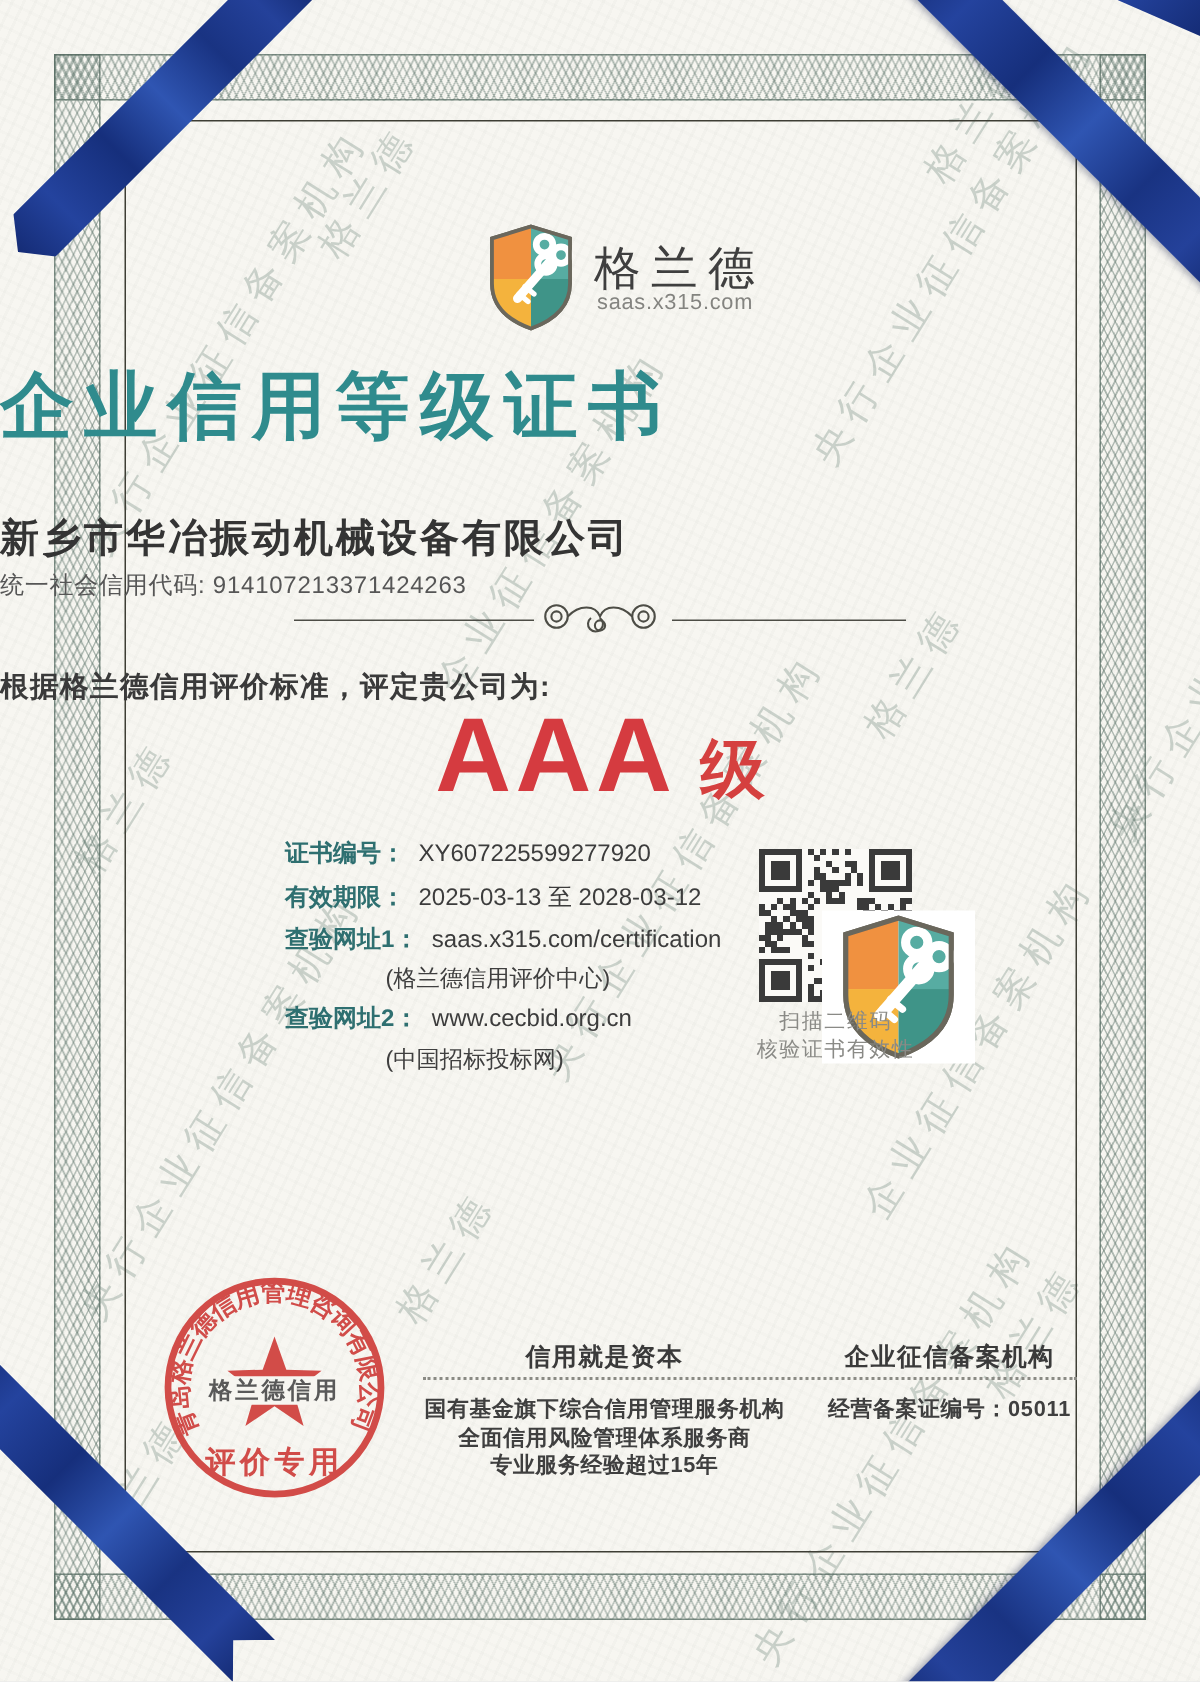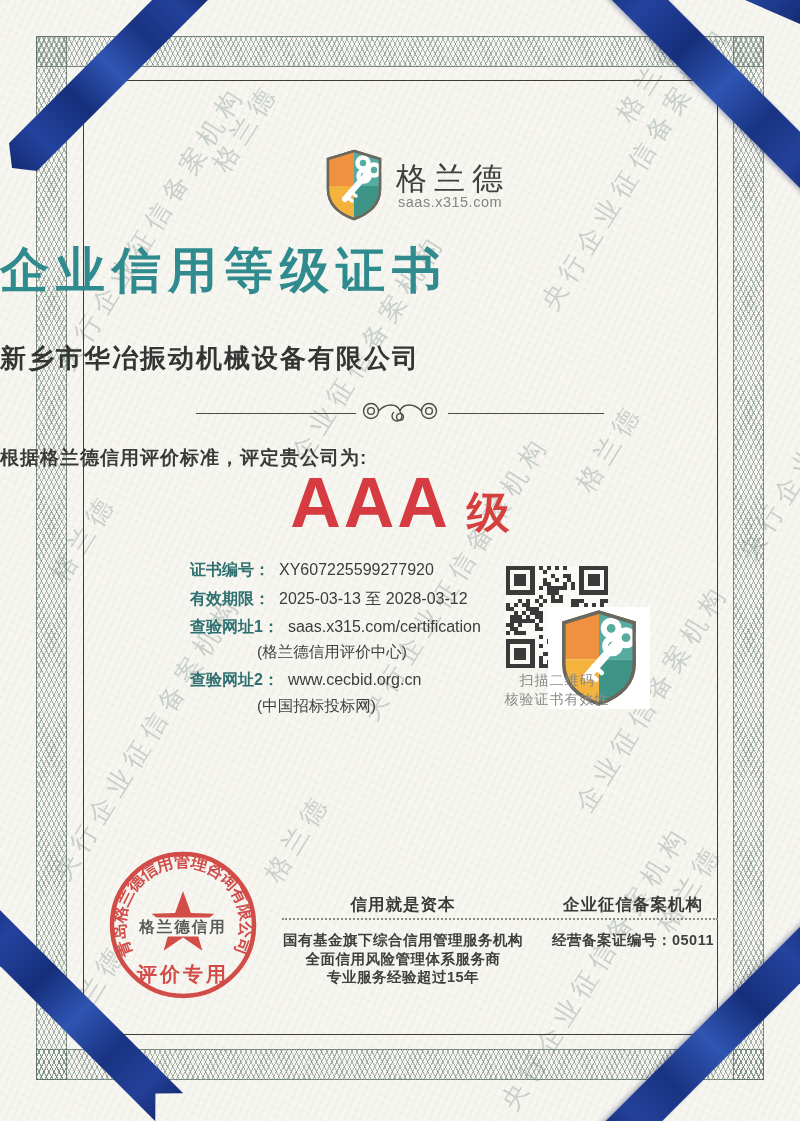--- a/index.html
+++ b/index.html
@@ -130,20 +130,24 @@
 
   <svg class="logo-shield" viewBox="0 0 64 74">
       <use href="#shieldSym"></use>
     </svg>
   <div class="abs brand-name">格兰德</div>
   <div class="abs brand-site">saas.x315.com</div>
 
   <div class="abs centered cert-title">企业信用等级证书</div>
 
   <div class="abs centered company-name">新乡市华冶振动机械设备有限公司</div>
+  <div class="abs centered credit-code">
+    <span>统一社会信用代码:</span>
+    <span>914107213371424263</span>
+  </div>
 
   <div class="div-line l"></div>
   <div class="div-line r"></div>
   <svg class="abs div-orn" width="80" height="26" viewBox="0 0 80 26">
     <g fill="none" stroke="#4d4d46" stroke-width="1.4">
       <circle cx="11" cy="11" r="7.5"></circle>
         <circle cx="11" cy="11" r="3.4"></circle>
       <circle cx="69" cy="11" r="7.5"></circle>
         <circle cx="69" cy="11" r="3.4"></circle>
       <path d="M18.5 11 C 26 3, 37 3, 40 11 C 43 3, 54 3, 61.5 11"></path>

